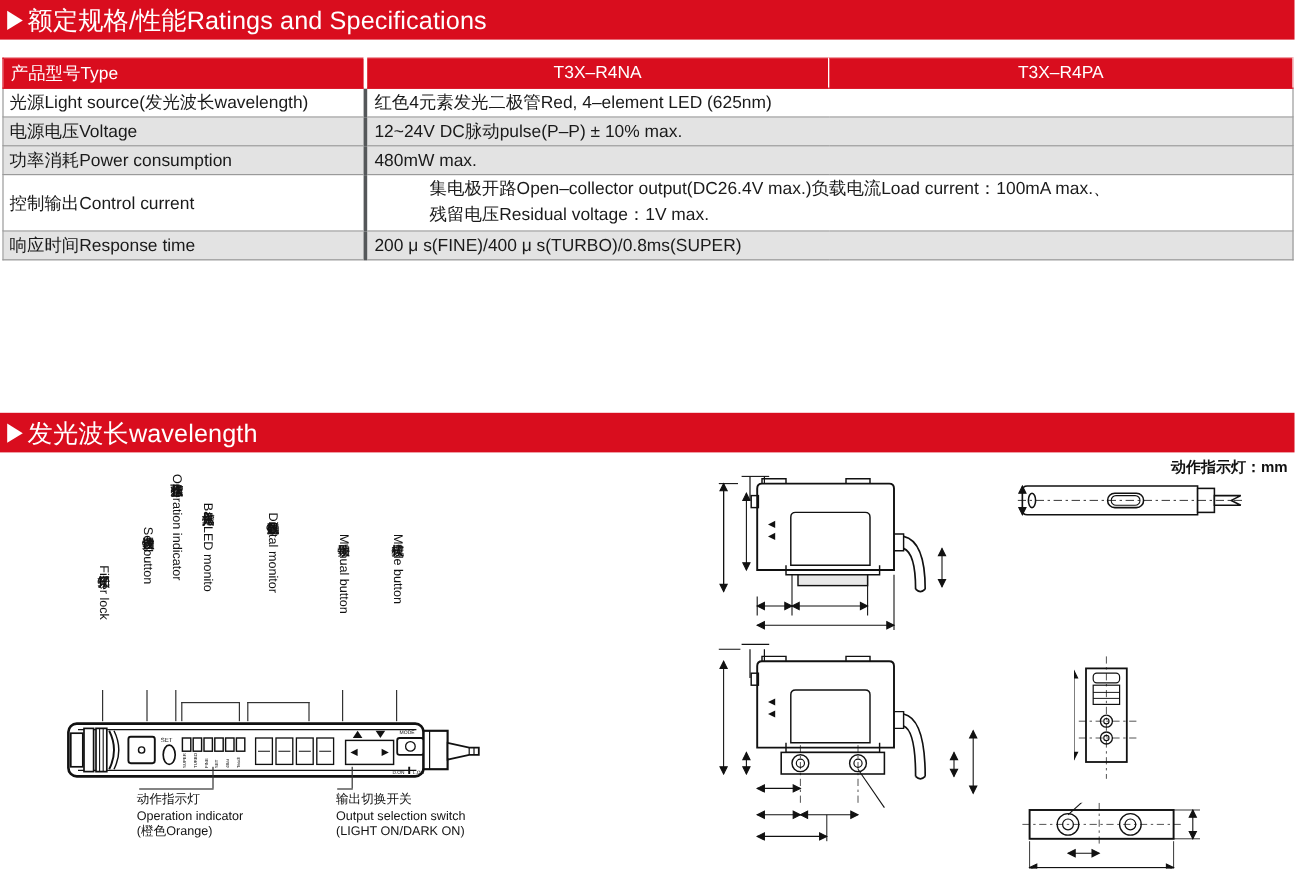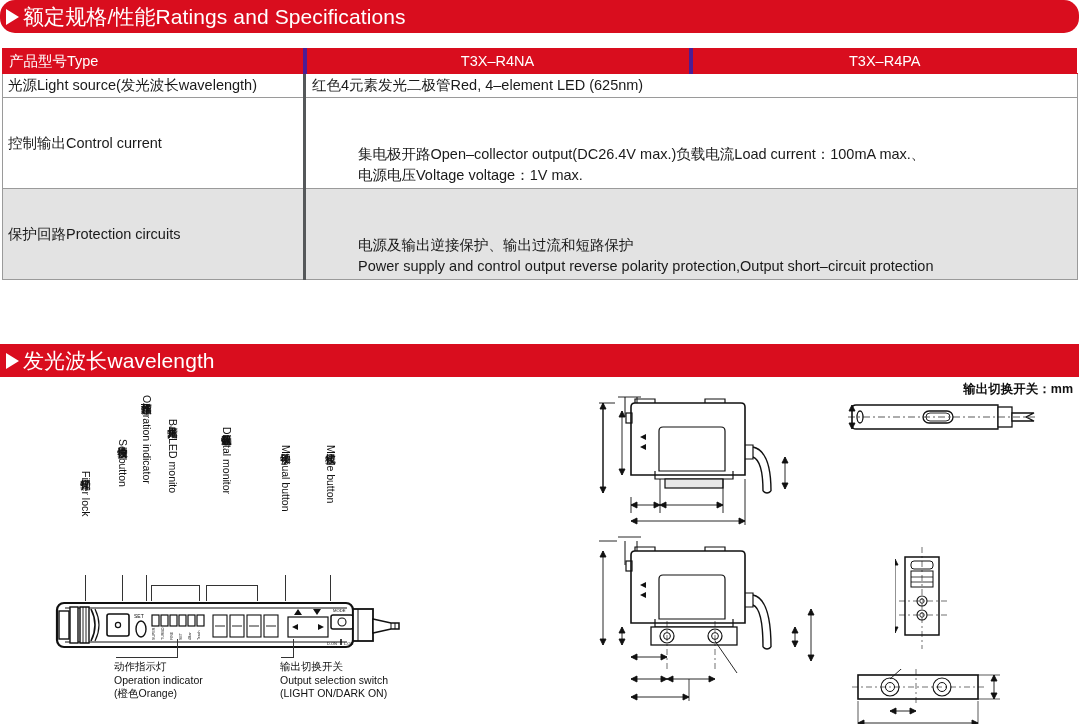--- a/index.html
+++ b/index.html
@@ -33,21 +33,21 @@
     border-top: 8px solid transparent;
     border-bottom: 8px solid transparent;
     margin-right: 4px;
   }
   .banner .btxt {
     color: #ffffff;
     font-size: 21px;
     letter-spacing: .1px;
     white-space: nowrap;
   }
-  #banner-ratings { top: 0; border-radius: 15px; }
+  #banner-ratings { top: 0; }
   #banner-dims { top: 344px; }
 
   
   #spec-table {
     position: absolute;
     left: 2px;
     top: 48px;
     width: 1075px;
     border-collapse: collapse;
     table-layout: fixed;
@@ -66,35 +66,35 @@
     color: #ffffff;
     height: 25px;
     border-color: #d90d1e;
   }
   #spec-table tr.hdr th.lbl {
     text-align: left;
     border-right: 3px solid #ffffff;
   }
   #spec-table tr.hdr th.val {
     text-align: center;
-    border-left: 4px solid #4c1d95;
+    border-left: 1px solid #4c1d95;
     border-right: 1px solid #ffffff;
   }
   #spec-table td.lbl {
     text-align: left;
     border-right: 3px solid #55585a;
     padding-left: 5px;
   }
   #spec-table td.val {
   }
   #spec-table td.val.multi { text-align: left; padding-left: 52px; }
   #spec-table td.val.prot  { text-align: left; padding-left: 52px; }
   #spec-table tr.alt td { background: #e3e3e3; }
   #spec-table tr.norm td { background: #ffffff; }
-  .lineblk { line-height: 1.45; margin-top: 44px; }
+  .lineblk { line-height: 1.45; }
 
   
   #dims-area {
     position: absolute;
     left: 0; top: 377px;
     width: 1079px; height: 347px;
   }
   .unit-note {
     position: absolute;
     right: 6px; top: 4px;
@@ -159,55 +159,58 @@
         <th class="lbl">产品型号Type</th>
         <th class="val">T3X–R4NA</th>
         <th class="val">T3X–R4PA</th>
       </tr>
 
       <tr class="norm">
         <td class="lbl">光源Light source(发光波长wavelength)</td>
         <td class="val" colspan="2">红色4元素发光二极管Red, 4–element LED (625nm)</td>
       </tr>
 
-
-
+      <tr class="alt">
+        <td class="lbl">电源电压Voltage</td>
+        <td class="val" colspan="2">12~24V DC脉动pulse(P–P) ± 10% max.</td>
+      </tr>
+
+
+      <tr class="alt">
+        <td class="lbl">功率消耗Power consumption</td>
+        <td class="val" colspan="2">480mW max.</td>
+      </tr>
 
       <tr class="norm">
         <td class="lbl">控制输出Control current</td>
         <td class="val multi" colspan="2">
           <div class="lineblk">
             <div>集电极开路Open–collector output(DC26.4V max.)负载电流Load current：100mA max.、</div>
-            <div>电源电压Voltage voltage：1V max.</div>
+            <div>残留电压Residual voltage：1V max.</div>
           </div>
         </td>
       </tr>
 
-
-
       <tr class="alt">
-        <td class="lbl">保护回路Protection circuits</td>
-        <td class="val prot" colspan="2">
-          <div class="lineblk">
-            <div>电源及输出逆接保护、输出过流和短路保护</div>
-            <div>Power supply and control output reverse polarity protection,Output short–circuit protection</div>
-          </div>
-        </td>
+        <td class="lbl">响应时间Response time</td>
+        <td class="val" colspan="2">200 μ s(FINE)/400 μ s(TURBO)/0.8ms(SUPER)</td>
       </tr>
+
+
     </tbody>
   </table>
 
   <div class="banner" id="banner-dims">
     <span class="tri"></span>
     <span class="btxt">发光波长wavelength</span>
   </div>
 
   <div id="dims-area">
 
-    <div class="unit-note">输出切换开关：mm</div>
+    <div class="unit-note">动作指示灯：mm</div>
 
     <div class="vlabel" style="left:80px; top:94px;">光纤锁扣Fiber lock</div>
     <div class="vlabel" style="left:117px; top:62px;">自动设置按钮Set button</div>
     <div class="vlabel" style="left:141px; top:18px;">操作状态指示灯Operation indicator</div>
     <div class="vlabel" style="left:167px; top:42px;">入光量指示灯Bar LED monito</div>
     <div class="vlabel" style="left:221px; top:50px;">数码管显示器Digital monitor</div>
     <div class="vlabel" style="left:280px; top:68px;">手动按钮Manual button</div>
     <div class="vlabel" style="left:325px; top:68px;">模式按钮Mode button</div>
 
     <div class="leader" style="left:85px;  top:198px; height:26px;"></div>

